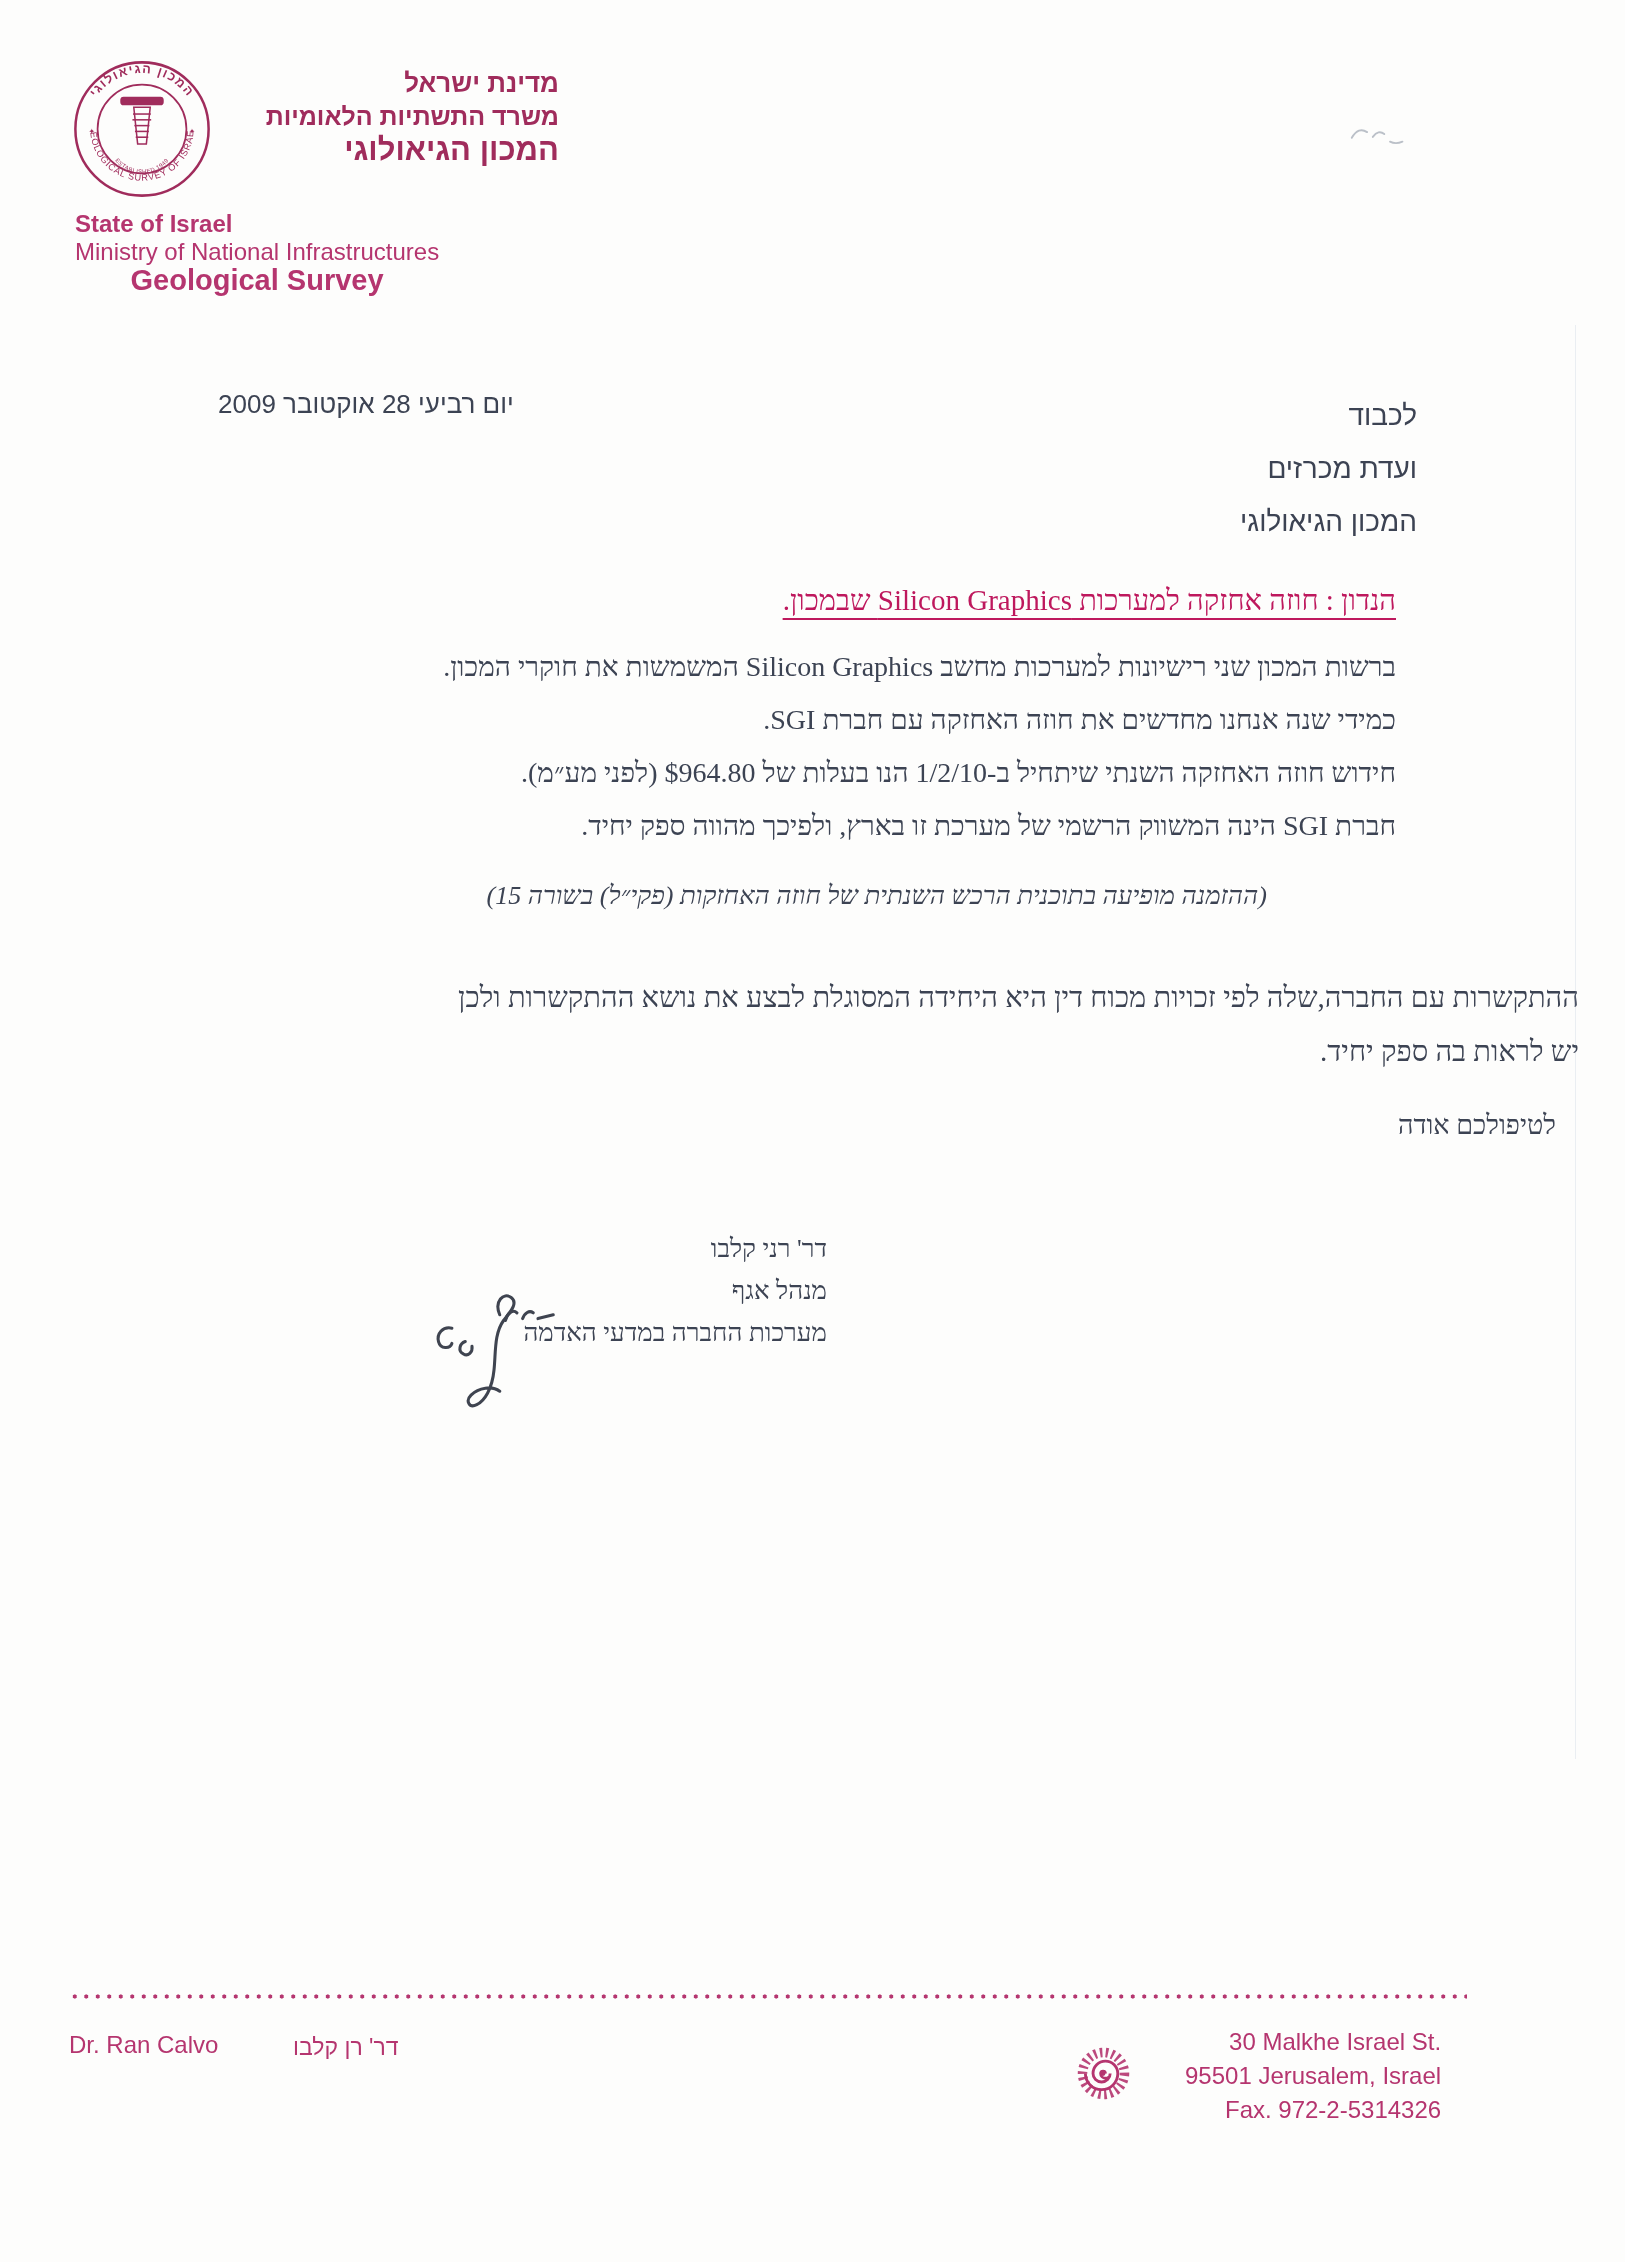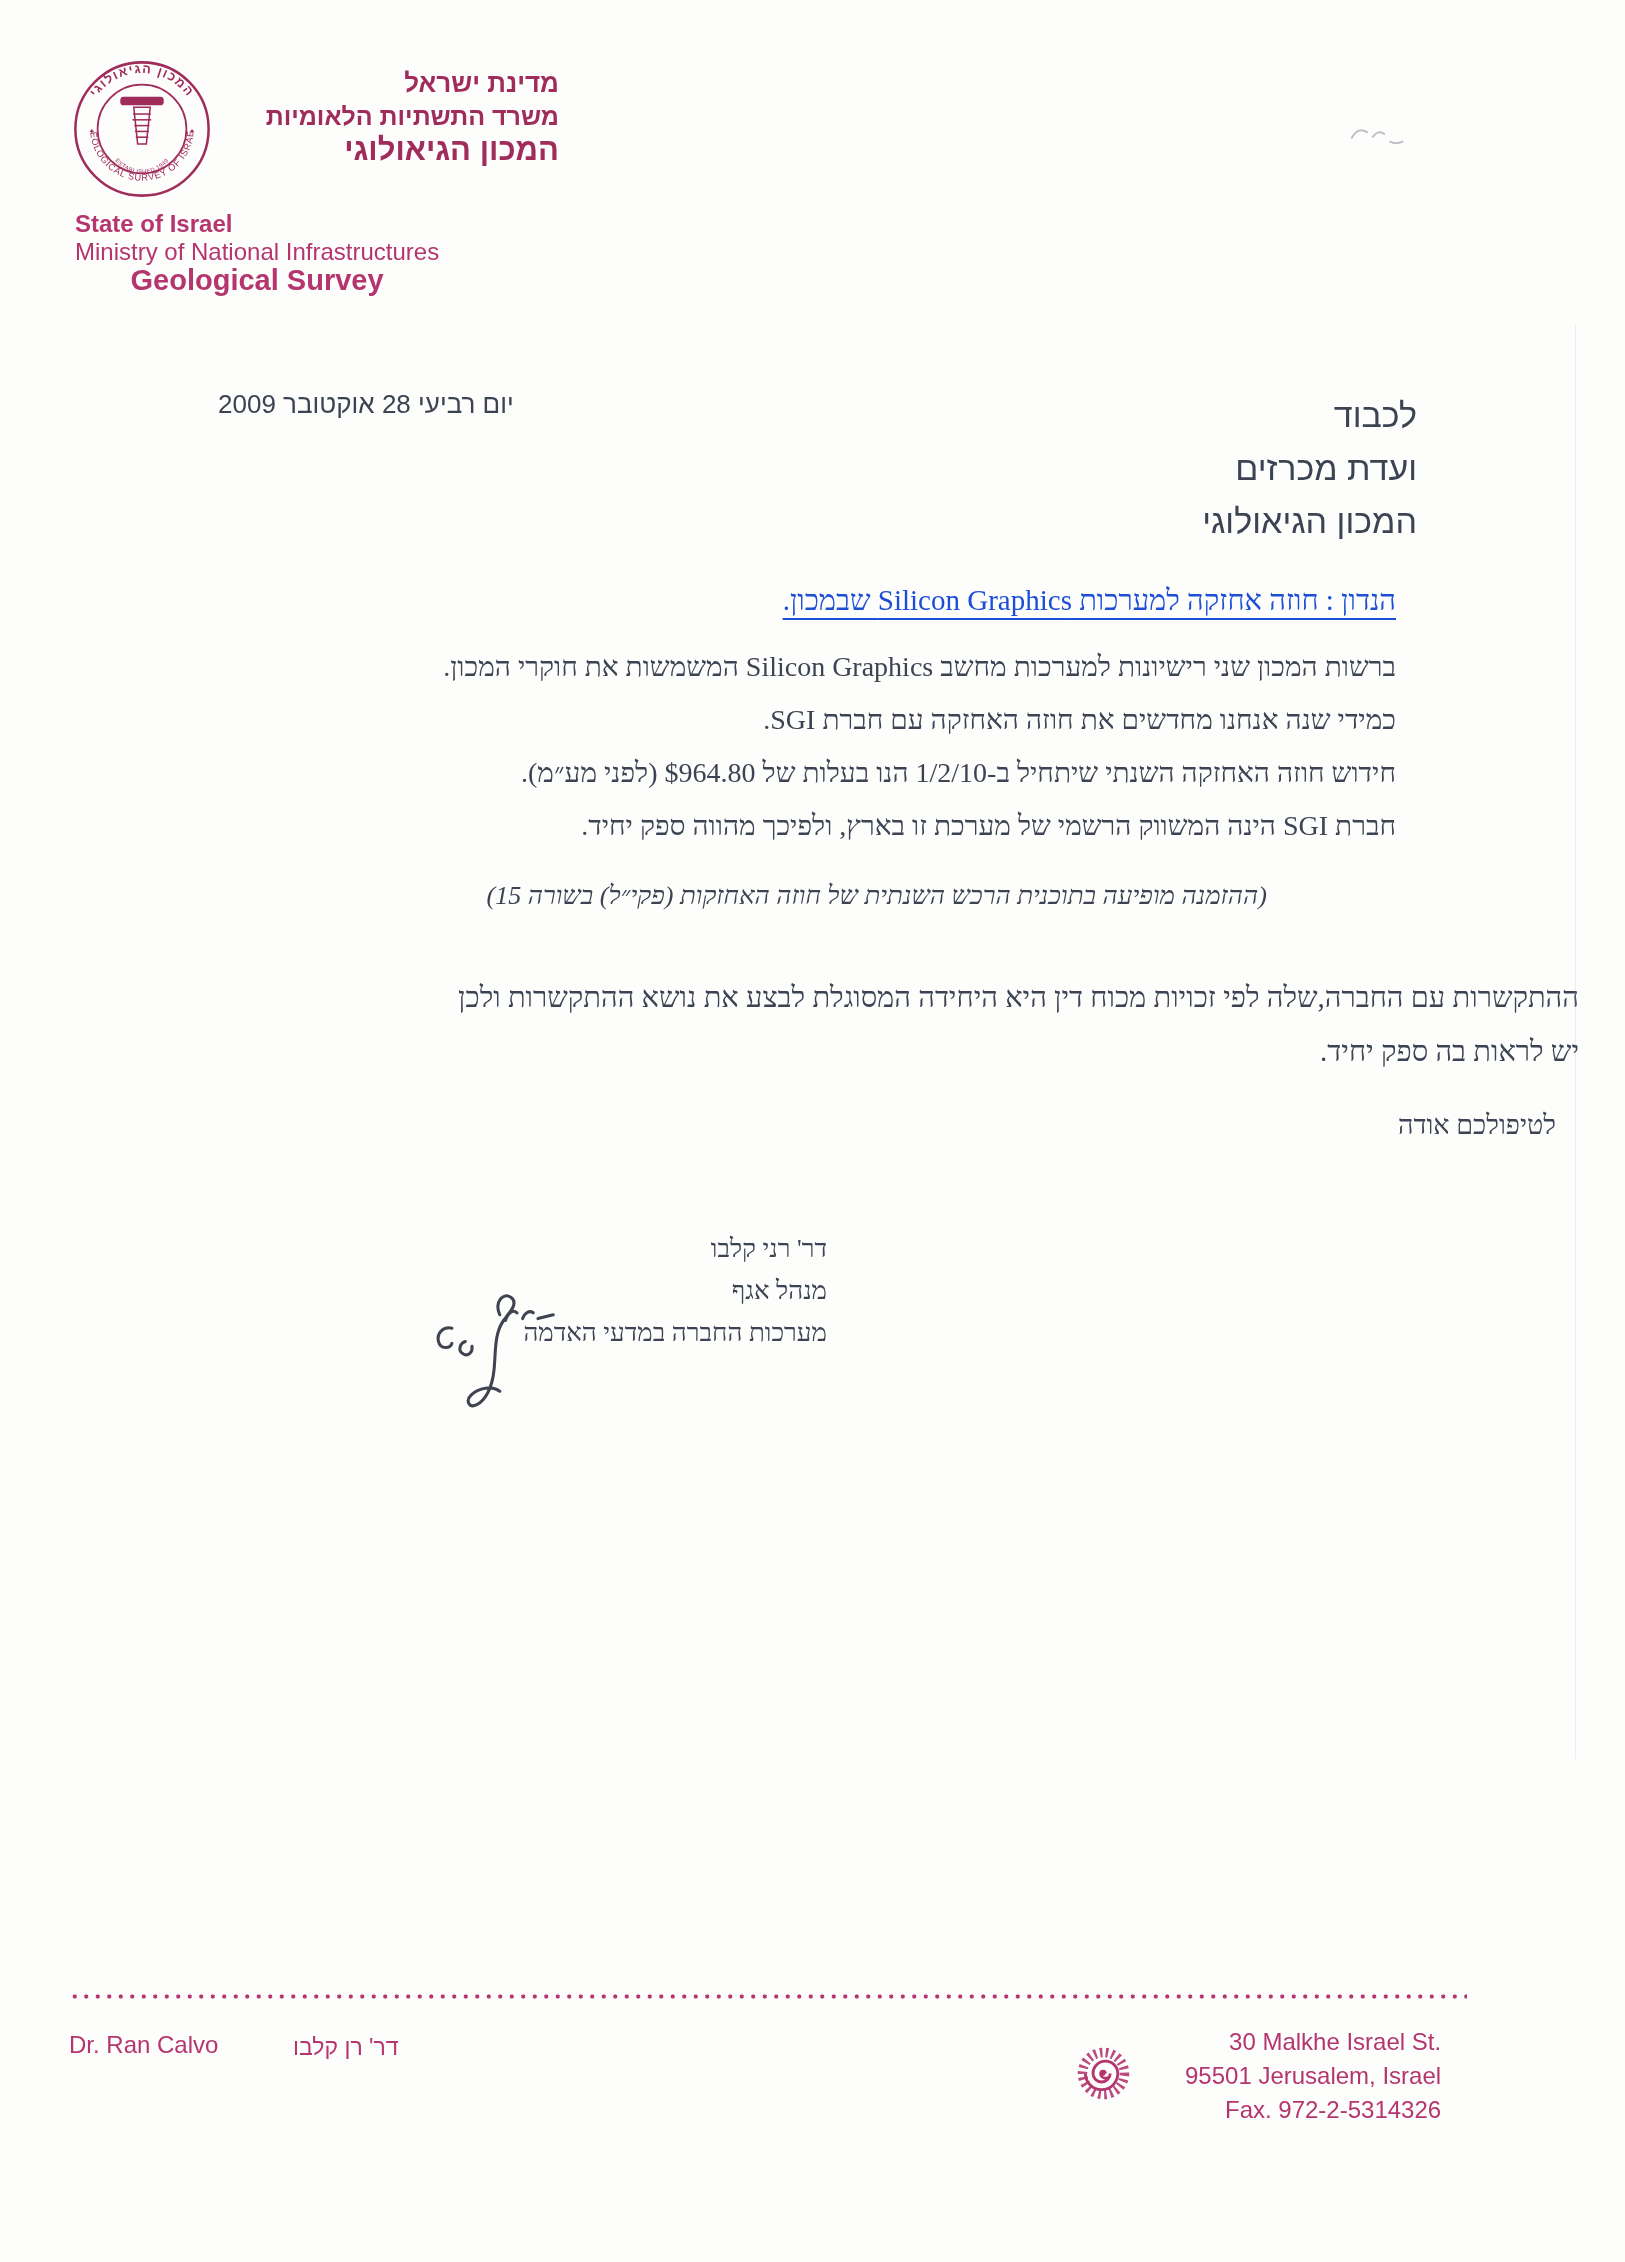--- a/index.html
+++ b/index.html
@@ -28,22 +28,22 @@
   .en-header{left:75px;top:210px;color:var(--brand);line-height:28px;white-space:nowrap;}
   .en-header .l1{font-size:24px;font-weight:bold;}
   .en-header .l2{font-size:24px;}
   .en-header .l3{font-size:29px;font-weight:bold;margin-top:0;text-align:center;}
   .pencil-mark{left:1346px;top:113px;width:67px;height:43px;color:var(--pencil);opacity:.65;}
 
   
   .hebtext{color:var(--ink);direction:rtl;text-align:right;margin-top:28px;}
   .serif{font-family:"Liberation Serif","DejaVu Serif","DejaVu Sans",serif;}
   .date{left:218px;top:361px;font-size:26px;white-space:nowrap;}
-  .addressee{right:208px;top:361px;font-size:34px;line-height:53px;white-space:nowrap;text-align:right;}
-  .subject{right:229px;top:556px;font-size:29px;white-space:nowrap;color:#1d4ed8;
+  .addressee{right:208px;top:361px;font-size:28px;line-height:53px;white-space:nowrap;text-align:right;}
+  .subject{right:229px;top:556px;font-size:29px;white-space:nowrap;color:#be185d;
     text-decoration:underline;text-decoration-thickness:1.9px;text-underline-offset:7.6px;}
   .body-par{right:229px;top:612px;font-size:28px;line-height:53px;white-space:nowrap;}
   .note{right:358px;top:853px;font-size:26px;font-style:italic;white-space:nowrap;}
   .closing{right:46px;top:942px;font-size:29px;line-height:54px;white-space:nowrap;}
   .thanks{right:69px;top:1082px;font-size:27px;white-space:nowrap;}
   .sig-block{right:798px;top:1200px;font-size:26px;line-height:42px;white-space:nowrap;}
   .scribble{left:406px;top:1286px;width:153px;height:134px;color:#2f3542;}
 
   
   .dotted-sep{left:69px;top:1994px;width:1398px;height:4.8px;

